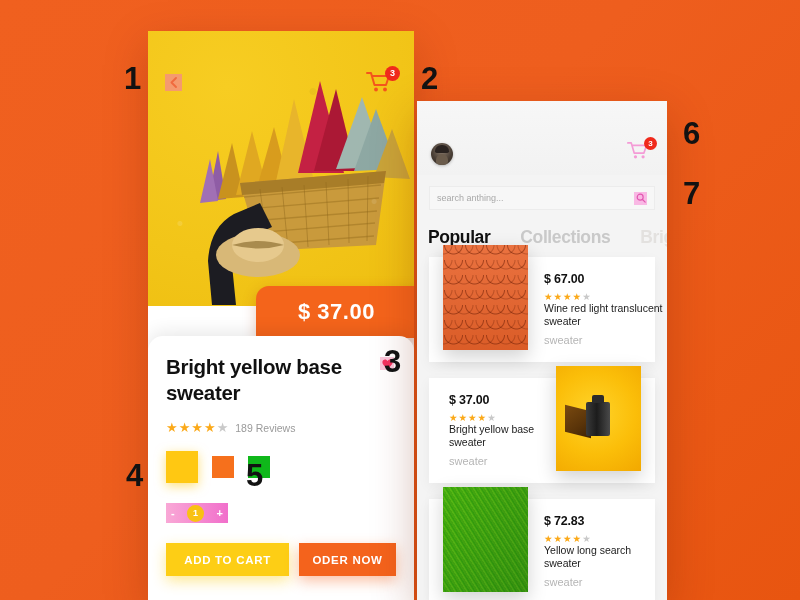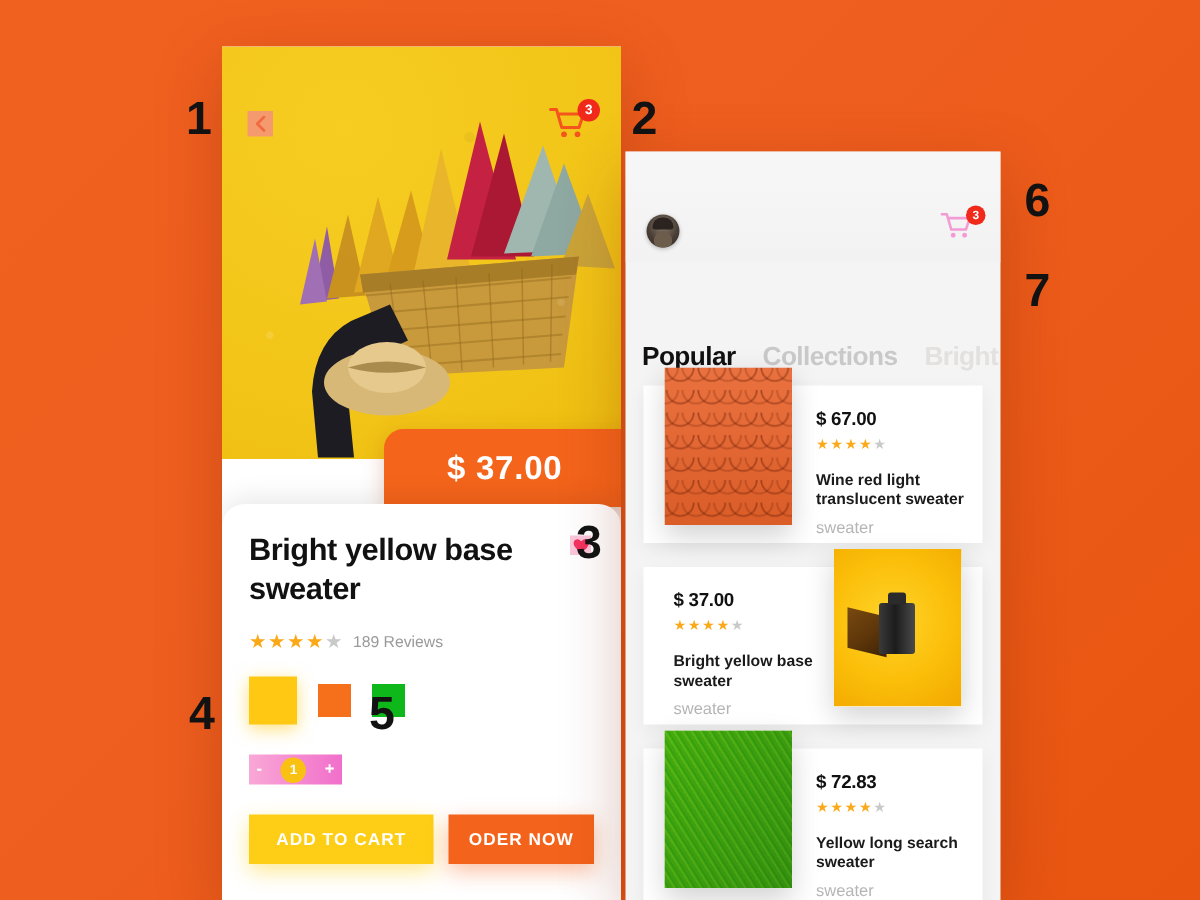--- a/index.html
+++ b/index.html
@@ -196,21 +196,21 @@
   .search-input {
     flex: 1; border: none; outline: none; background: transparent;
     font-size: 9px; color: #9f9f9f;
     font-family: "Liberation Sans", sans-serif;
   }
   .search-input::placeholder { color: #a9a9a9; }
   .search-icon { width: 13px; height: 13px; background: #F9B8E4; display:flex; align-items:center; justify-content:center;}
 
   .tabs {
     position: absolute; left: 11px; top: 126px;
-    display: flex; align-items: baseline; gap: 18px;
+    display: flex; align-items: baseline; gap: 30px;
     width: 260px;
   }
   .tab { font-size: 17.5px; font-weight: 700; letter-spacing: -.4px; white-space: nowrap; }
   .tab.active { color: #111; }
   .tab.dim   { color: #C9C9C9; font-weight: 700; }
   .tab.dim2  { color: #E3E1DF; font-weight: 700; }
 
   .cards { position: absolute; left: 0; top: 156px; width: 250px; }
   .pcard {
     position: relative;
@@ -226,21 +226,21 @@
     overflow: hidden;
   }
   .pcard.img-left  .pthumb { left: 14px; }
   .pcard.img-left  .pinfo  { left: 115px; }
   .pcard.img-right .pthumb { right: 14px; }
   .pcard.img-right .pinfo  { left: 20px; }
   .pinfo { position: absolute; top: 15px; width: 120px; }
   .pprice { font-size: 12.5px; font-weight: 700; color: #111; letter-spacing: -.2px; }
   .pstars { display: flex; gap: 1px; margin-top: 6px; }
   .pstars .star { font-size: 9.5px; }
-  .pname { margin-top: 12px; font-size: 10.5px; font-weight: 700; color: #1b1b1b; line-height: 1.25; }
+  .pname { margin-top: 0; font-size: 10.5px; font-weight: 400; color: #1b1b1b; line-height: 1.25; }
   .pcat  { margin-top: 6px; font-size: 11px; color: #b5b5b5; }
 
   
   .art-shingle {
     width: 100%; height: 100%;
     background-color: #E8622A;
     background-image:
       radial-gradient(circle at 50% 0%, transparent 8px, rgba(110,30,5,.55) 9px, transparent 10px),
       radial-gradient(circle at 0% 0%, transparent 8px, rgba(110,30,5,.35) 9px, transparent 10px),
       radial-gradient(circle at 100% 0%, transparent 8px, rgba(110,30,5,.35) 9px, transparent 10px),
@@ -401,20 +401,29 @@
 
     <div class="r-cart">
       <svg width="22" height="19" viewBox="0 0 26 22">
         <path d="M1 2 H5 L8.5 14 H20 L23 5 H7" stroke="#F49BD6" stroke-width="2" fill="none" stroke-linecap="round" stroke-linejoin="round"></path>
         <circle cx="10" cy="18.5" r="1.9" fill="#F49BD6"></circle>
         <circle cx="19" cy="18.5" r="1.9" fill="#F49BD6"></circle>
       </svg>
       <span class="cart-badge">3</span>
     </div>
 
+    <div class="searchbar">
+      <input class="search-input" type="text" placeholder="search anthing..." style="">
+      <span class="search-icon">
+        <svg width="10" height="10" viewBox="0 0 12 12">
+          <circle cx="5" cy="5" r="3.6" stroke="#E256B0" stroke-width="1.4" fill="none"></circle>
+          <path d="M7.8 7.8 L11 11" stroke="#E256B0" stroke-width="1.4" stroke-linecap="round"></path>
+        </svg>
+      </span>
+    </div>
 
     <div class="tabs">
       <span class="tab active">Popular</span>
       <span class="tab dim">Collections</span>
       <span class="tab dim2">Bright</span>
     </div>
 
     <div class="cards">
 
       <div class="pcard img-left">

